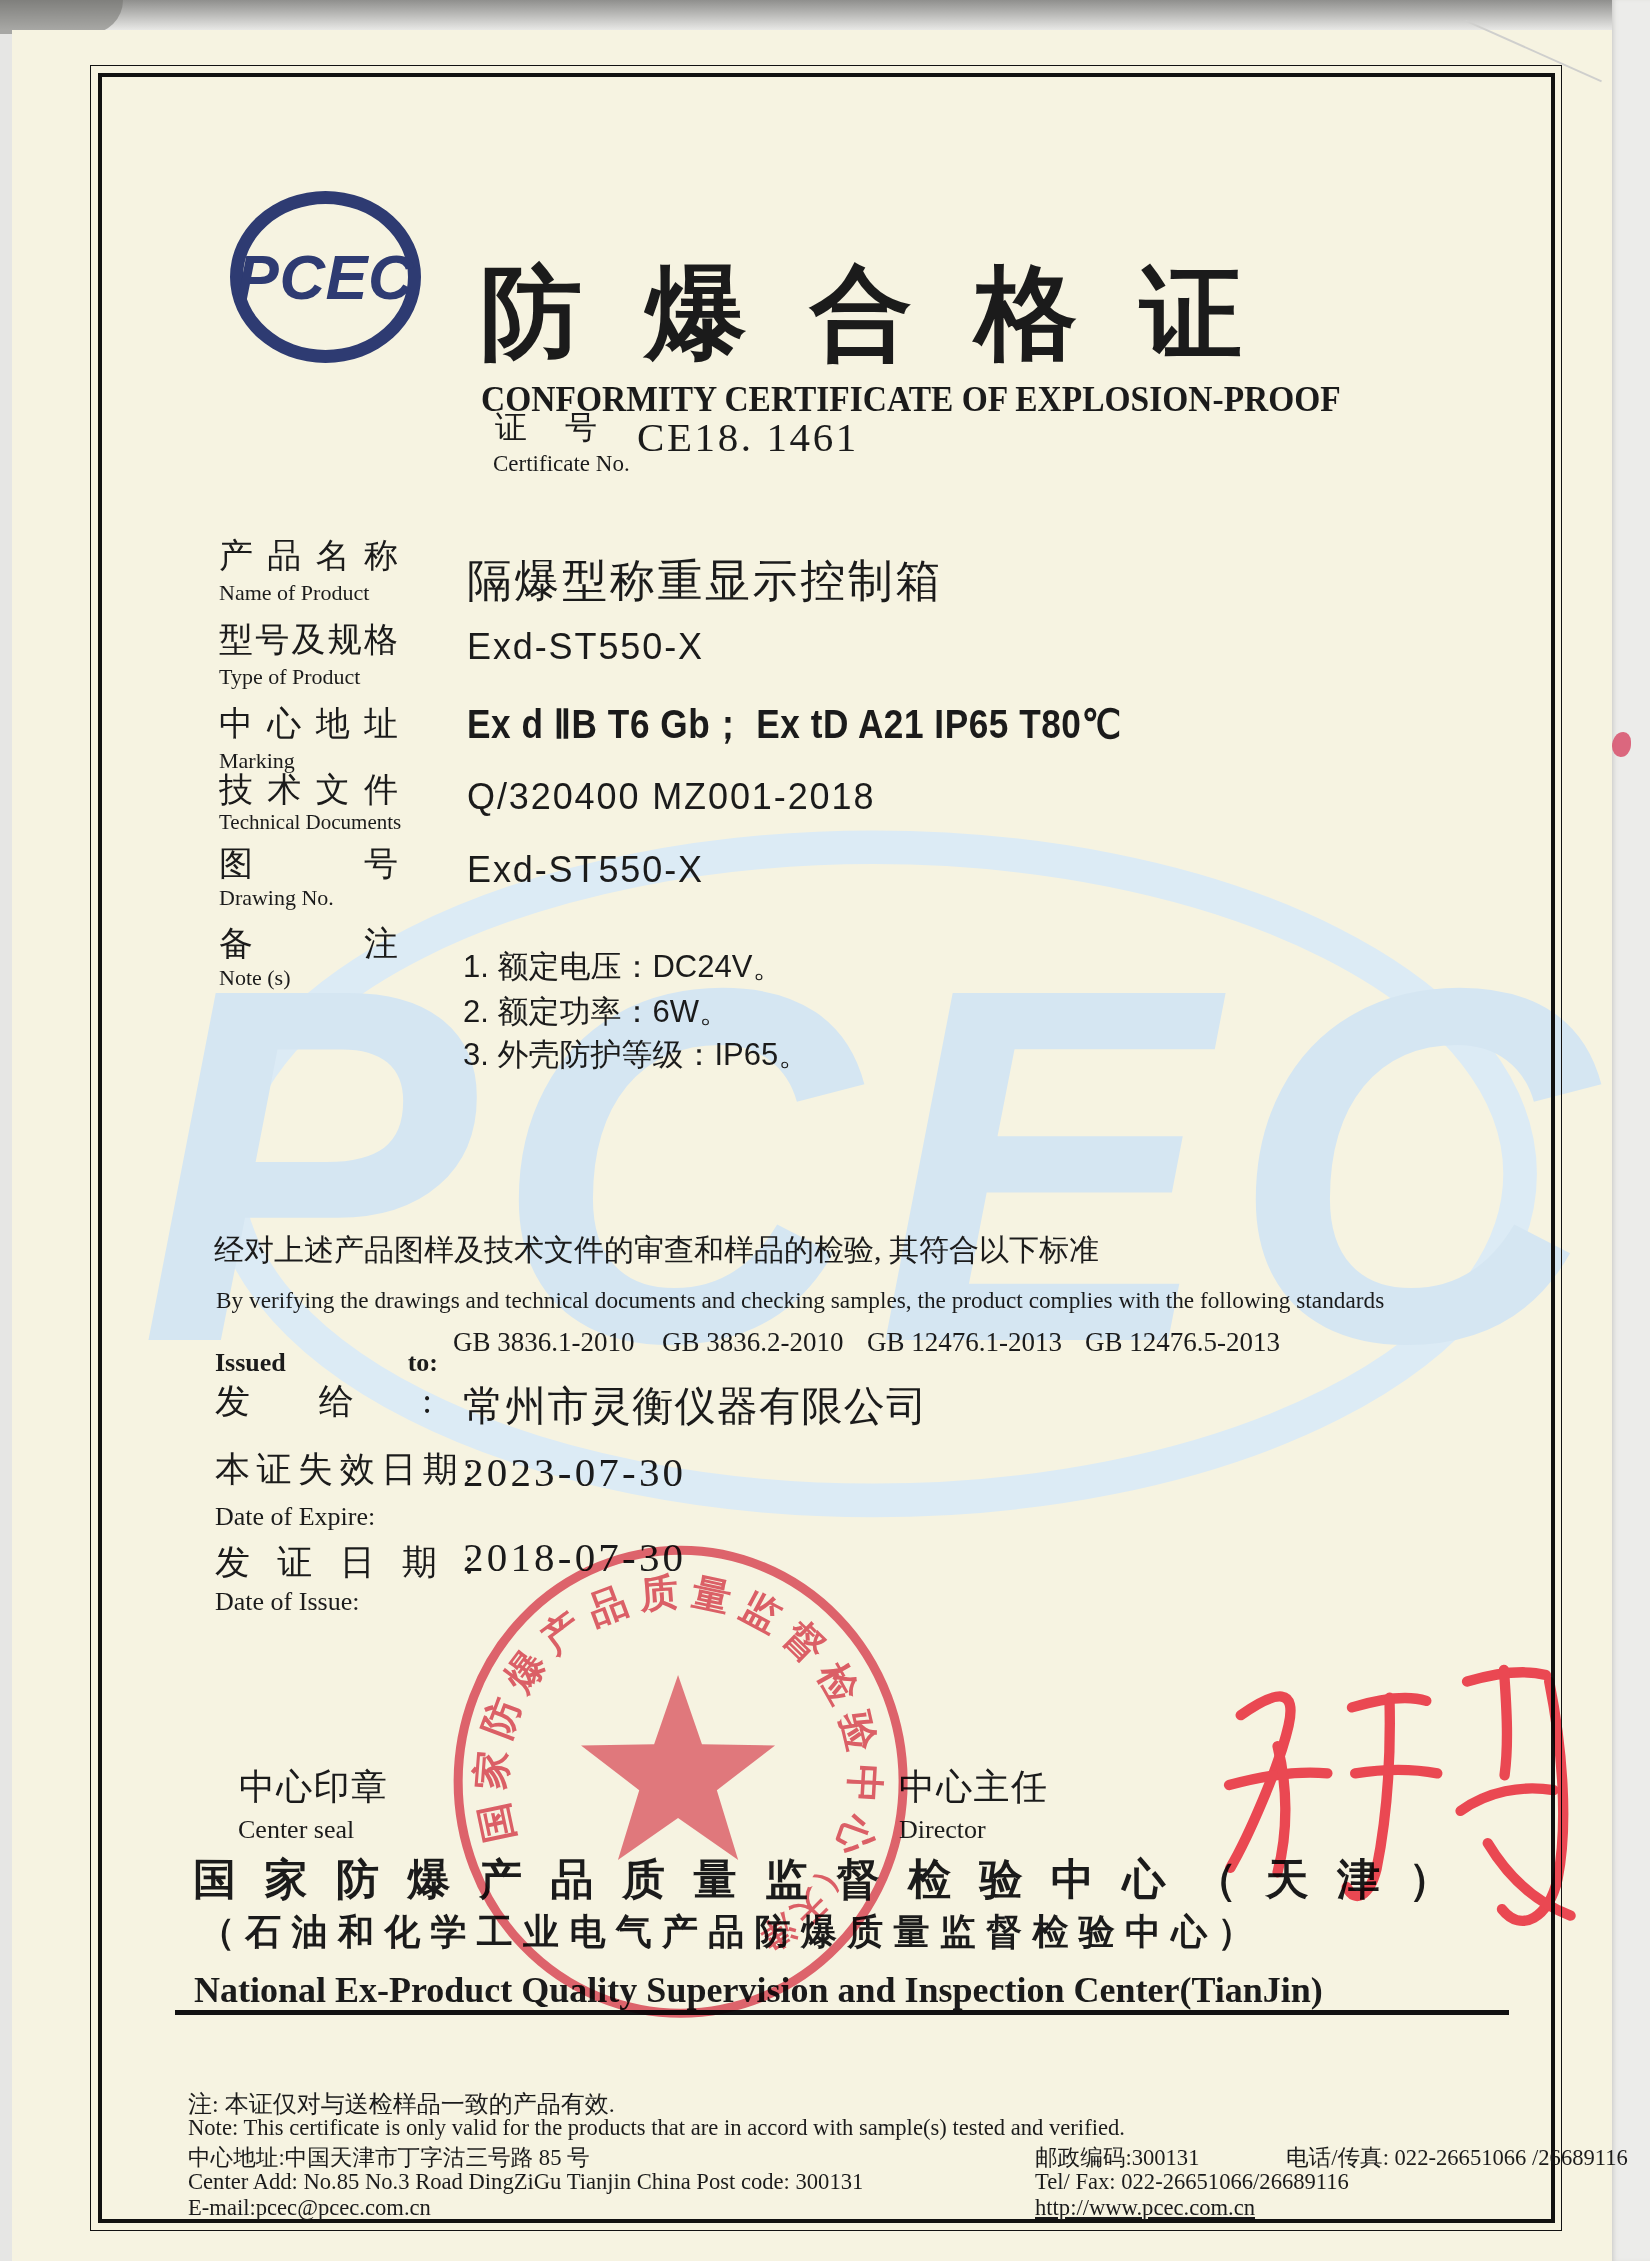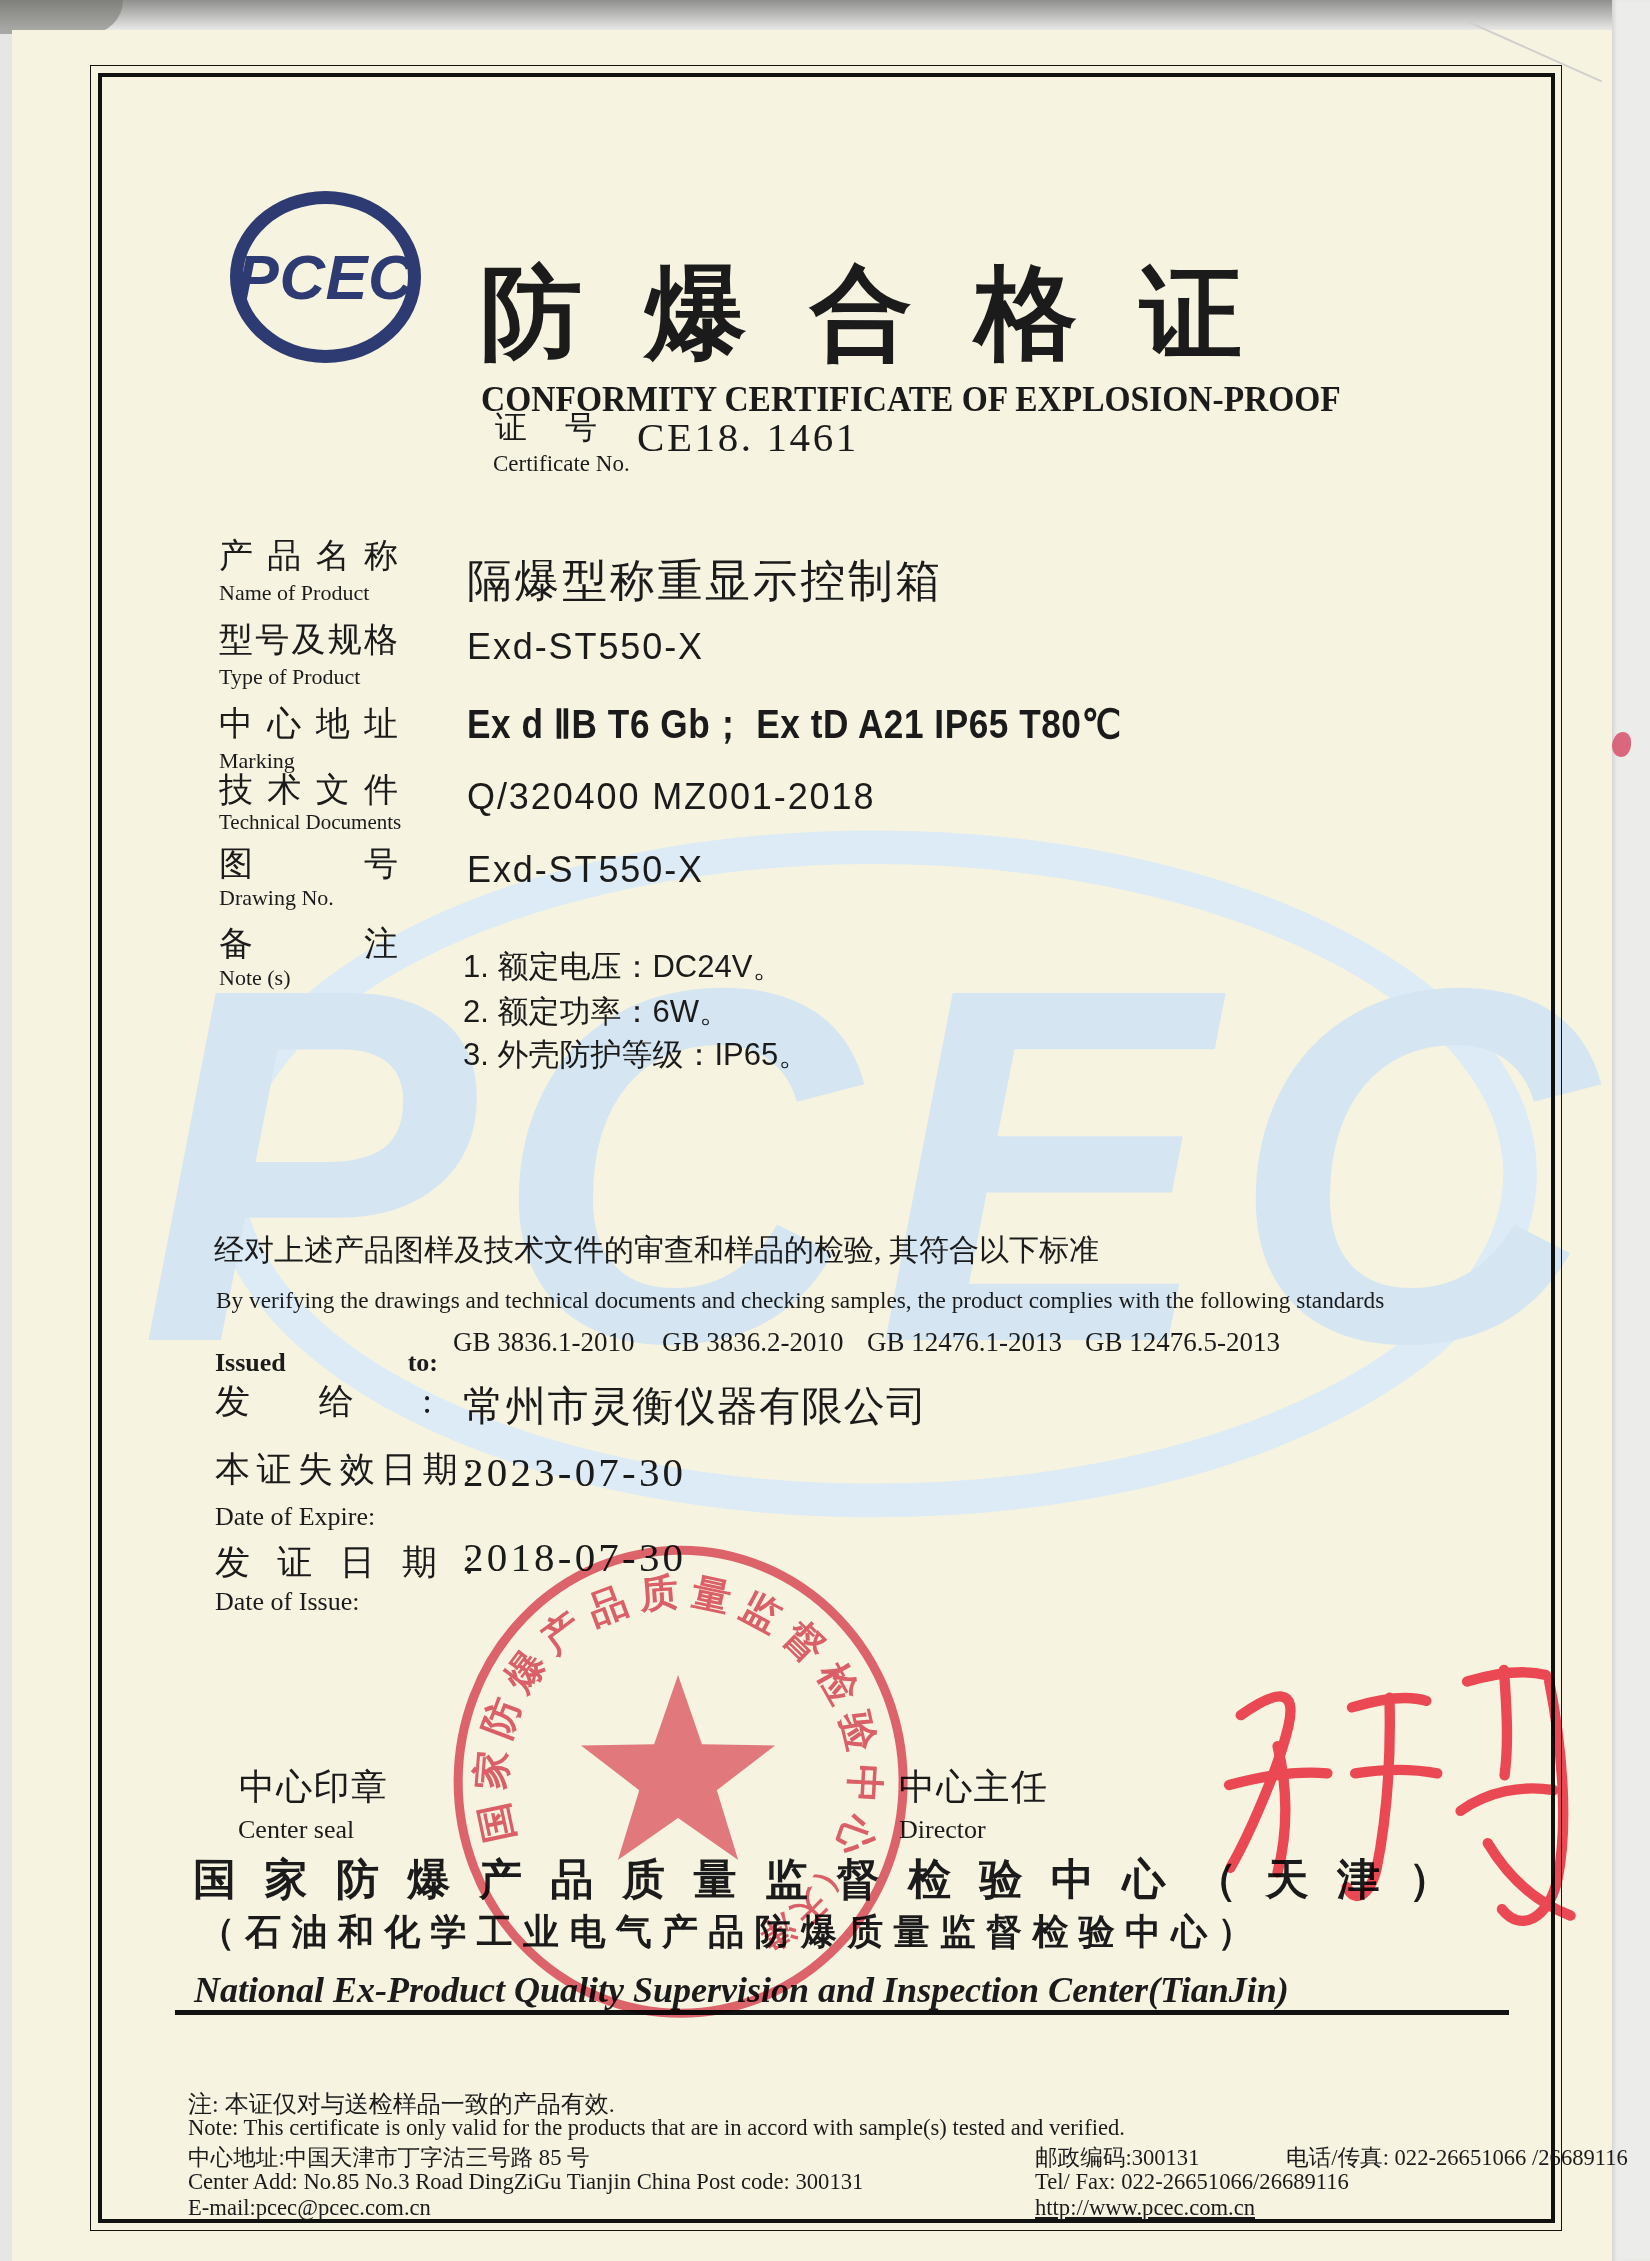--- a/index.html
+++ b/index.html
@@ -46,21 +46,21 @@
   .exp-val{left:463px;top:1448px;font-size:41px;letter-spacing:3.2px;}
   .isd-cn{left:215px;top:1539px;width:259px;font-size:35px;}
   .isd-en{left:215px;top:1587px;font-size:26px;}
   .isd-val{left:463px;top:1533px;font-size:41px;letter-spacing:3.2px;text-align:right;}
   .sealblk-cn{left:239px;top:1763px;font-size:36px;letter-spacing:1.3px;}
   .sealblk-en{left:238px;top:1815px;font-size:26px;}
   .dir-cn{left:899px;top:1763px;font-size:36px;letter-spacing:1.3px;}
   .dir-en{left:899px;top:1815px;font-size:26px;}
   .org1{left:193px;top:1851px;font-size:43px;font-weight:bold;letter-spacing:28.5px;}
   .org2{left:199px;top:1908px;font-size:36px;font-weight:bold;letter-spacing:10.3px;}
-  .org3{left:194px;top:1969px;font-size:36px;font-weight:bold;font-style:italic;}
+  .org3{left:194px;top:1969px;font-size:36px;font-weight:bold;}
   .org-rule{position:absolute;left:175px;top:2010px;width:1334px;height:4.5px;background:#111;z-index:2;}
   .ft{font-size:22.6px;}
   .seal-svg,.sig-svg{position:absolute;left:0;top:0;z-index:3;mix-blend-mode:multiply;}
 </style>
 </head>
 <body>
 
 <div id="page">
 
   <div class="scan-top"></div>

